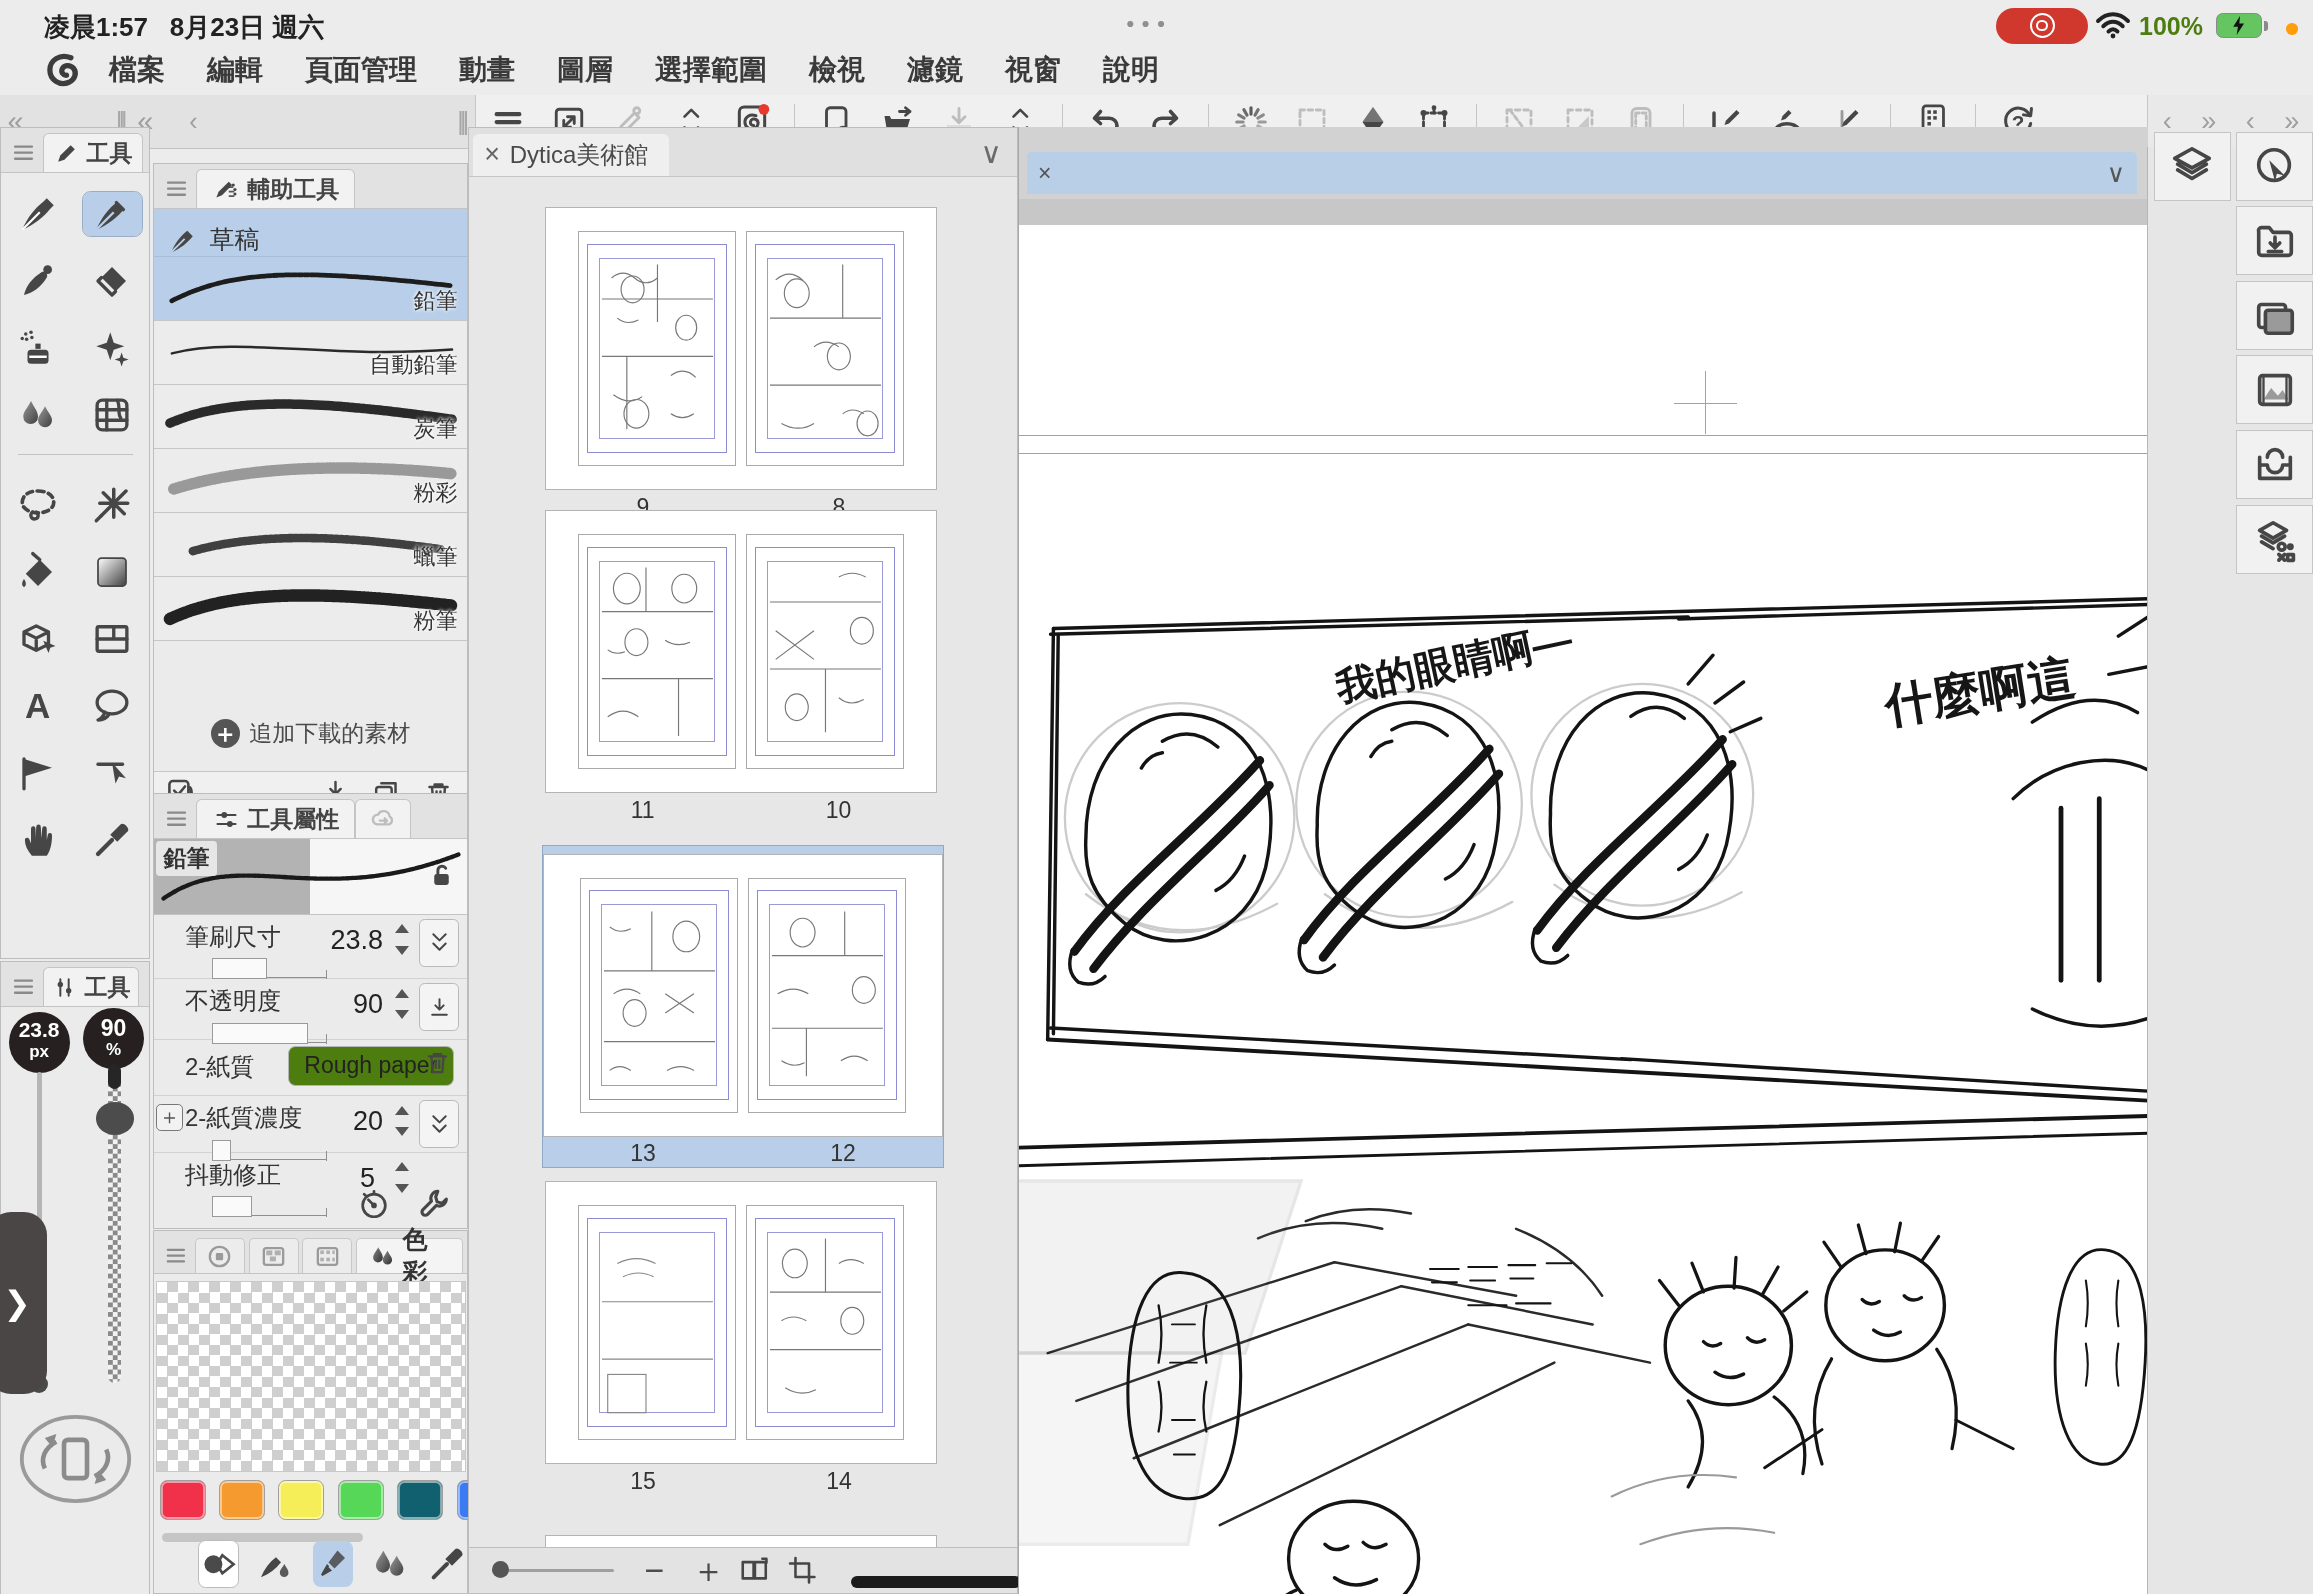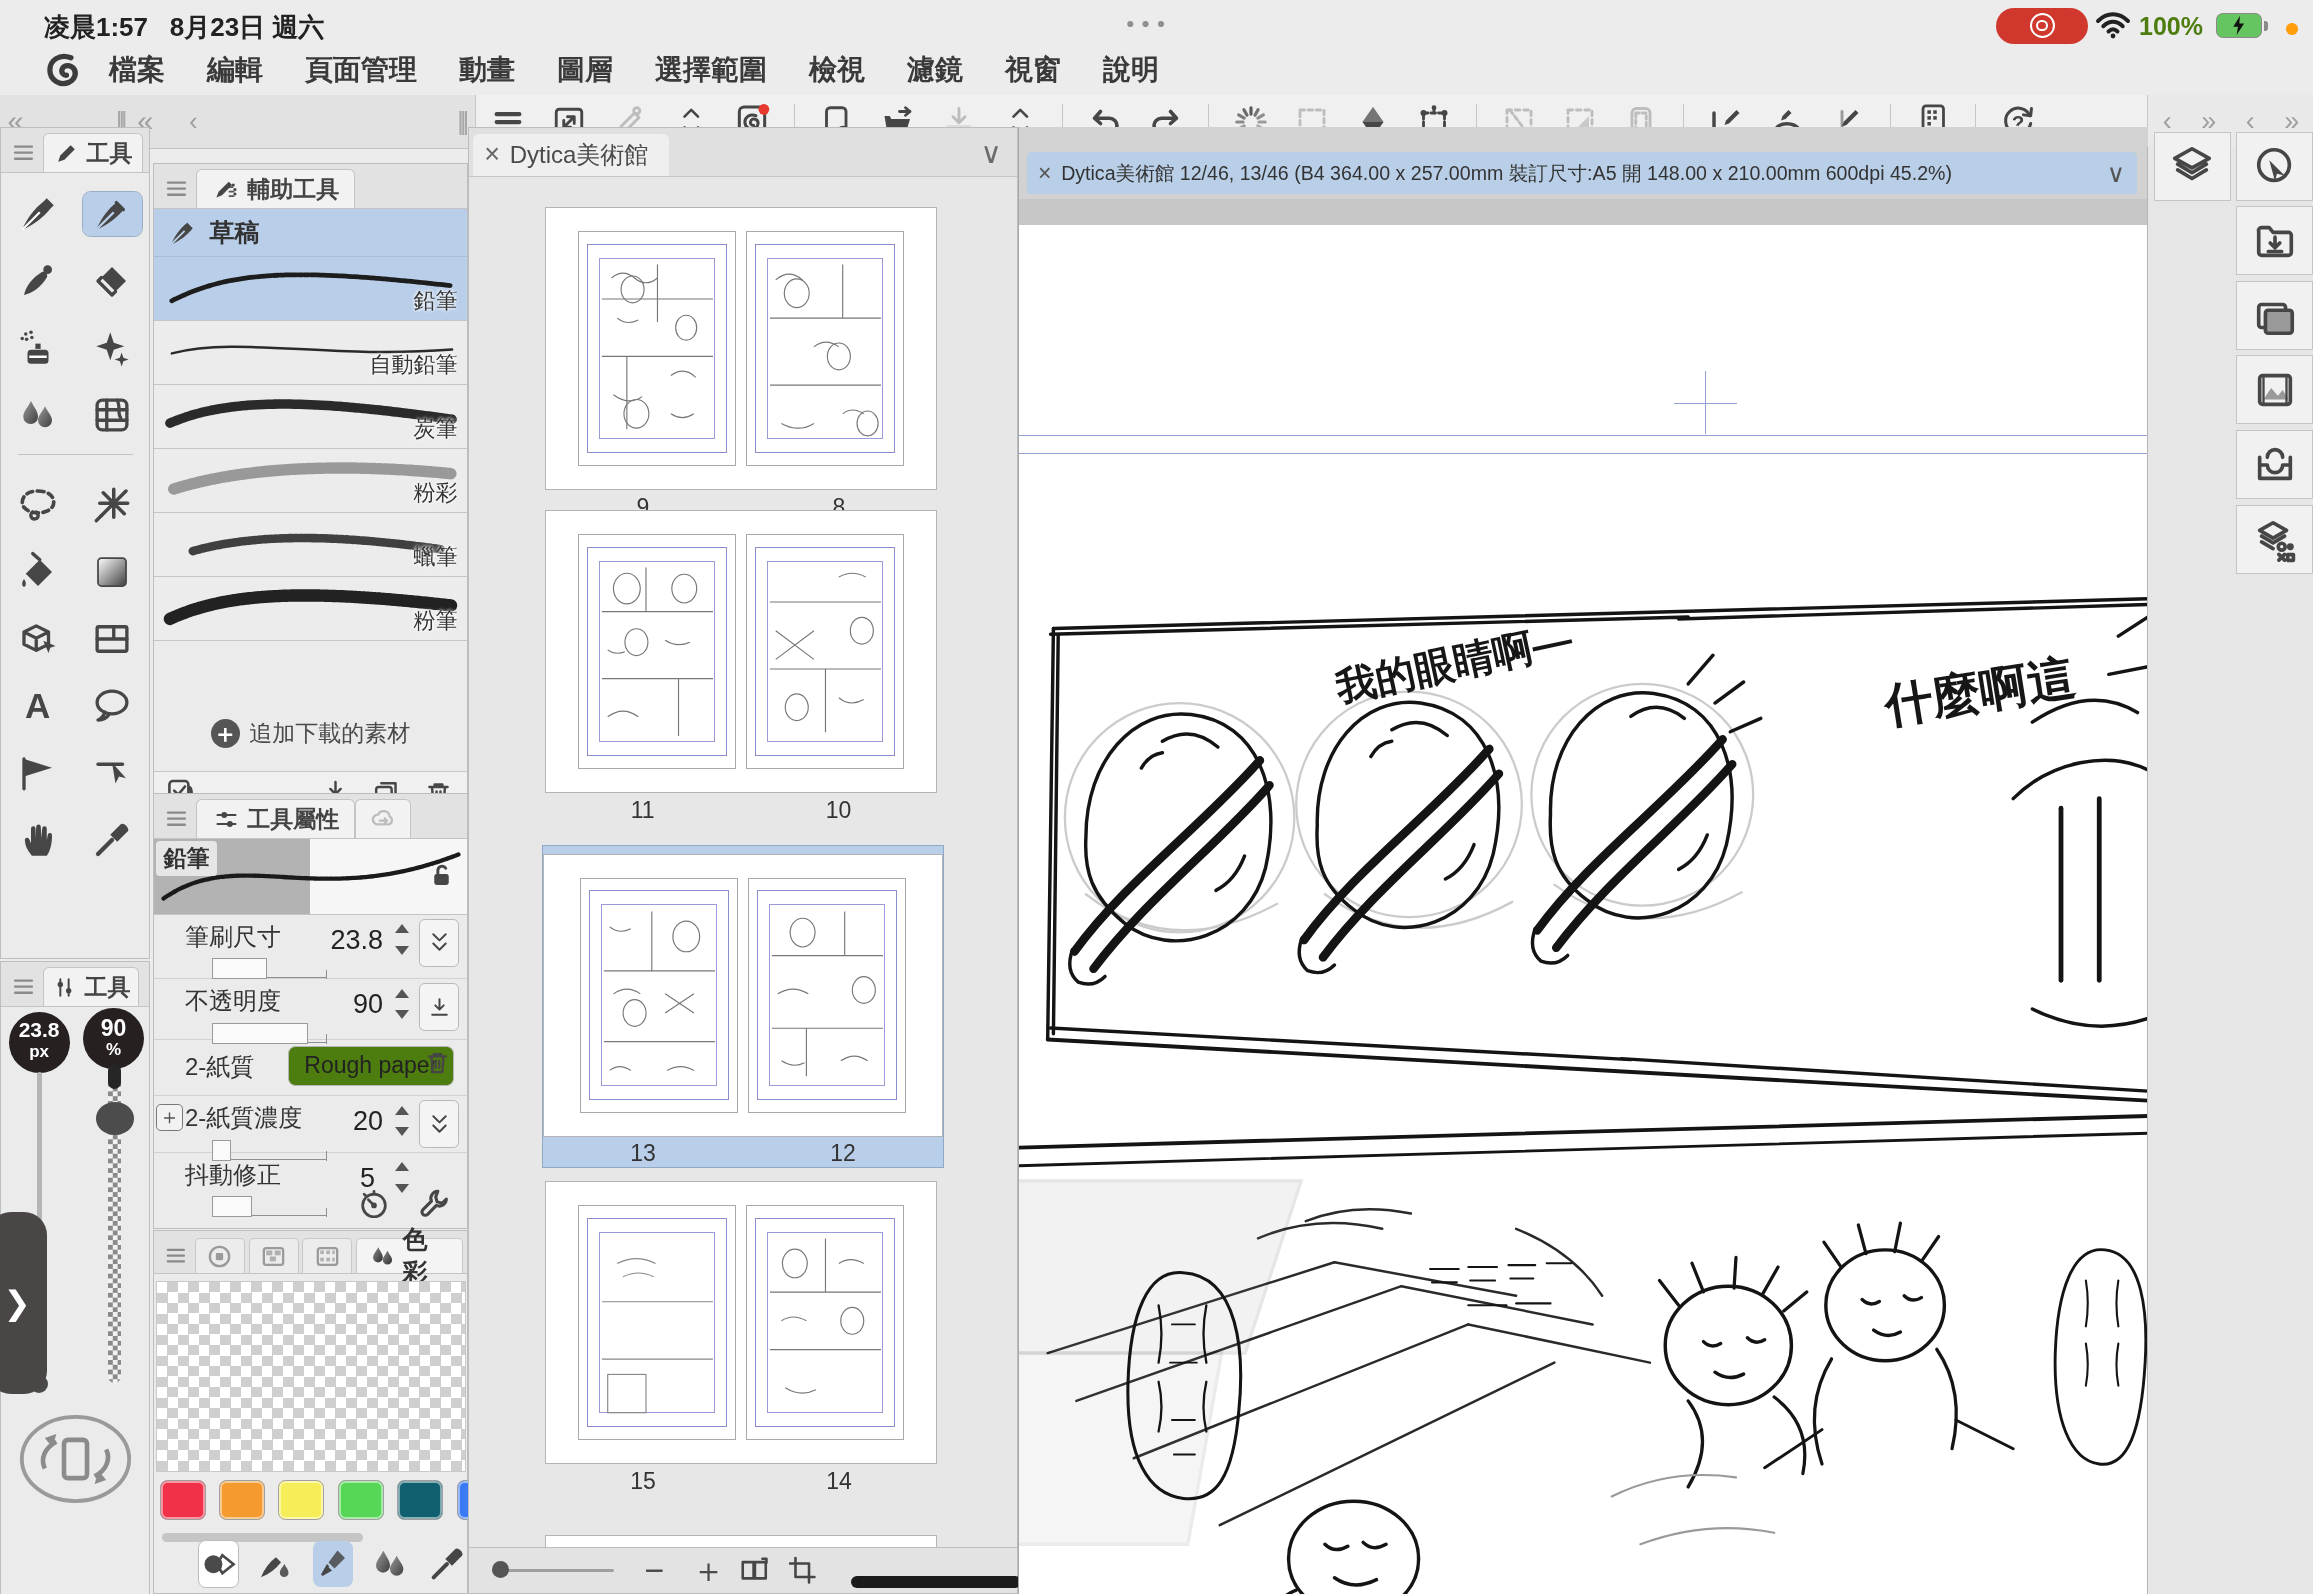--- a/index.html
+++ b/index.html
@@ -48,21 +48,21 @@
 
   
   .toolsgrid{left:0;top:127px;width:150px;height:832px;}
   .tgrid{display:grid;grid-template-columns:1fr 1fr;justify-items:center;row-gap:23px;padding-top:19px;}
   .tcell{width:59px;height:44px;display:flex;align-items:center;justify-content:center;border-radius:7.6px;}
   .tcell.sel{background:#b9cfe9;outline:1.9px solid #98aec6;}
   .tdivider{grid-column:1/3;width:115px;height:1px;background:#c2c2c2;margin:-5.7px 0;}
 
   
   .subtool{left:153px;top:127px;width:315px;height:652px;margin-top:36px;}
-  .grouphead{height:47px;background:#b9cfe9;display:flex;align-items:center;gap:9.6px;padding-left:13.4px;font-size:25px;font-weight:700;color:#333;border-bottom:1px solid #a8bed8;}
+  .grouphead{height:47px;background:#b9cfe9;display:flex;align-items:flex-end;gap:9.6px;padding-left:13.4px;font-size:25px;font-weight:400;color:#333;border-bottom:1px solid #a8bed8;}
   .brow{position:relative;height:63px;border-bottom:1px solid #c6c6c6;background:#ececec;}
   .brow.sel{background:#b9cfe9;}
   .brow .bname{position:absolute;right:9.6px;bottom:3.8px;font-size:22px;color:#333;text-shadow:0 0 3.8px #fff,0 0 3.8px #fff;}
   .addrow{height:75px;display:flex;align-items:center;justify-content:center;gap:9.6px;font-size:23px;color:#4a4a4a;margin-top:55px;}
   .plusball{width:29px;height:29px;border-radius:50%;background:#555;color:#fff;font-size:25px;line-height:29px;text-align:center;font-weight:700;}
   .stfoot{position:absolute;left:0;bottom:0;width:100%;height:42px;background:#f0f0f0;border-top:1px solid #c6c6c6;display:flex;align-items:center;}
 
   
   .toolprop{left:153px;top:793px;width:315px;height:436px;}
   .preview{position:relative;height:75px;background:#f6f6f6;border-bottom:1px solid #c4c4c4;}
@@ -1047,21 +1047,20 @@
           </svg>
         </span>
       <div class="homebar"></div>
     </div>
   </div>
 
   <div class="abs canvasarea">
     <div class="ctabrow">
       <div class="ctab">
         <span class="cx">×</span>
-        <span>Dytica美術館 12/46, 13/46 (B4 364.00 x 257.00mm 裝訂尺寸:A5 開 148.00 x 210.00mm 600dpi 45.2%)</span>
         <span class="cv">∨</span>
       </div>
     </div>
     <div class="grayband"></div>
     <div class="page">
 
       <div class="blueline" style="top:210px"></div>
       <div class="blueline" style="top:228px"></div>
       <div class="crossh">
         <div class="h" style="left:655px;top:178px"></div>

